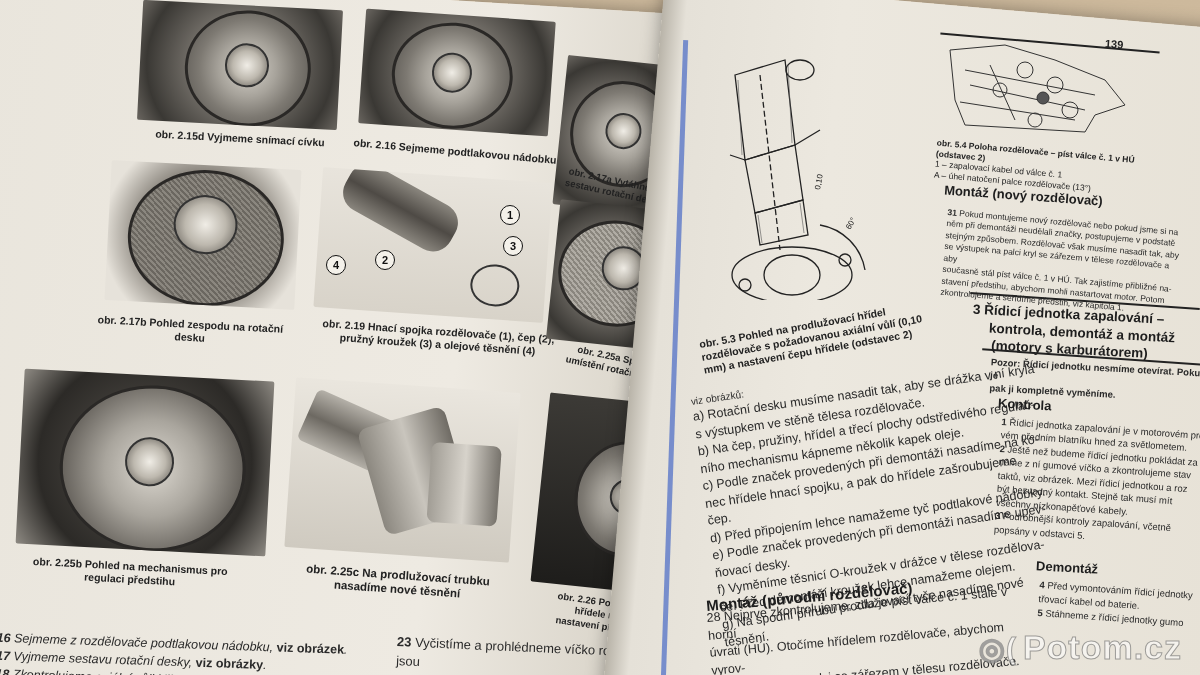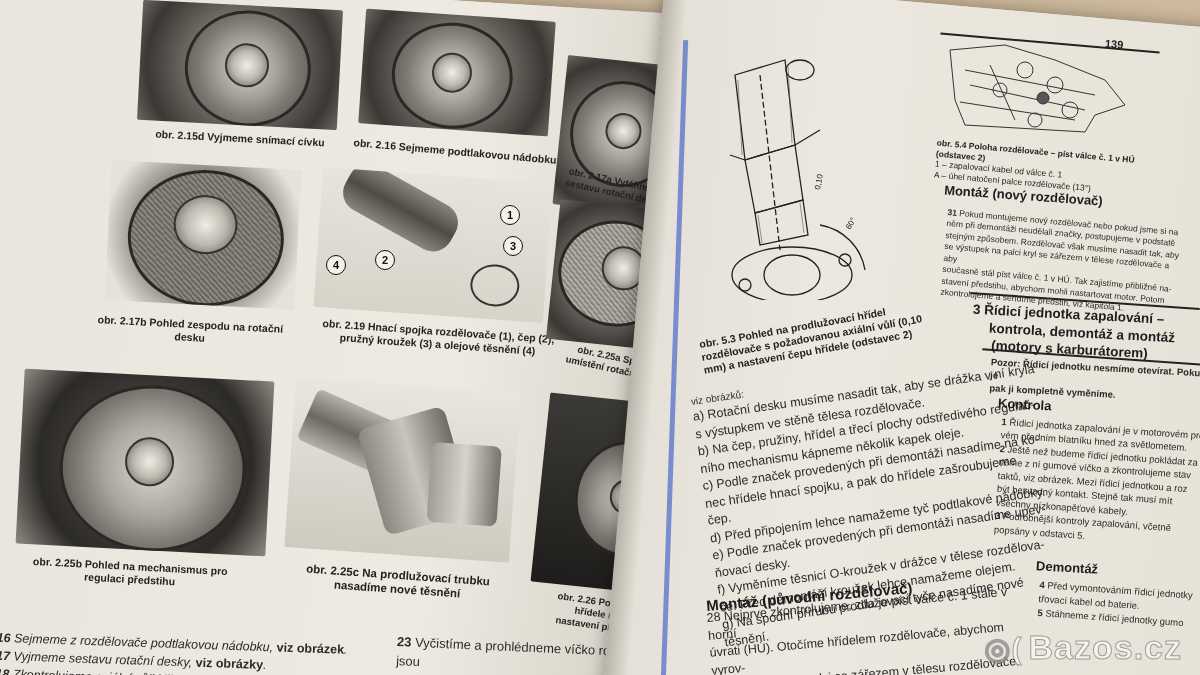--- a/index.html
+++ b/index.html
@@ -207,14 +207,14 @@
 </div>
 
 <div class="heading" style="left:1036px;top:560px;font-size:13px;transform:rotate(3deg);">Demontáž</div>
 <div class="body-text" style="left:1040px;top:578px;width:170px;font-size:9.5px;line-height:1.45;transform:rotate(4deg);transform-origin:0 0;">
   <div><span class="num">4</span> <span>Před vymontováním řídicí jednotky</span></div>
   <div>třovací kabel od baterie.</div>
   <div><span class="num">5</span> <span>Stáhneme z řídicí jednotky gumo</span></div>
 </div>
 
 <div class="watermark">
-  <span class="wm-icon">◎(</span><span>Bazos.cz</span>
+  <span class="wm-icon">◎(</span><span>Potom.cz</span>
 </div>
 
 </body></html>

